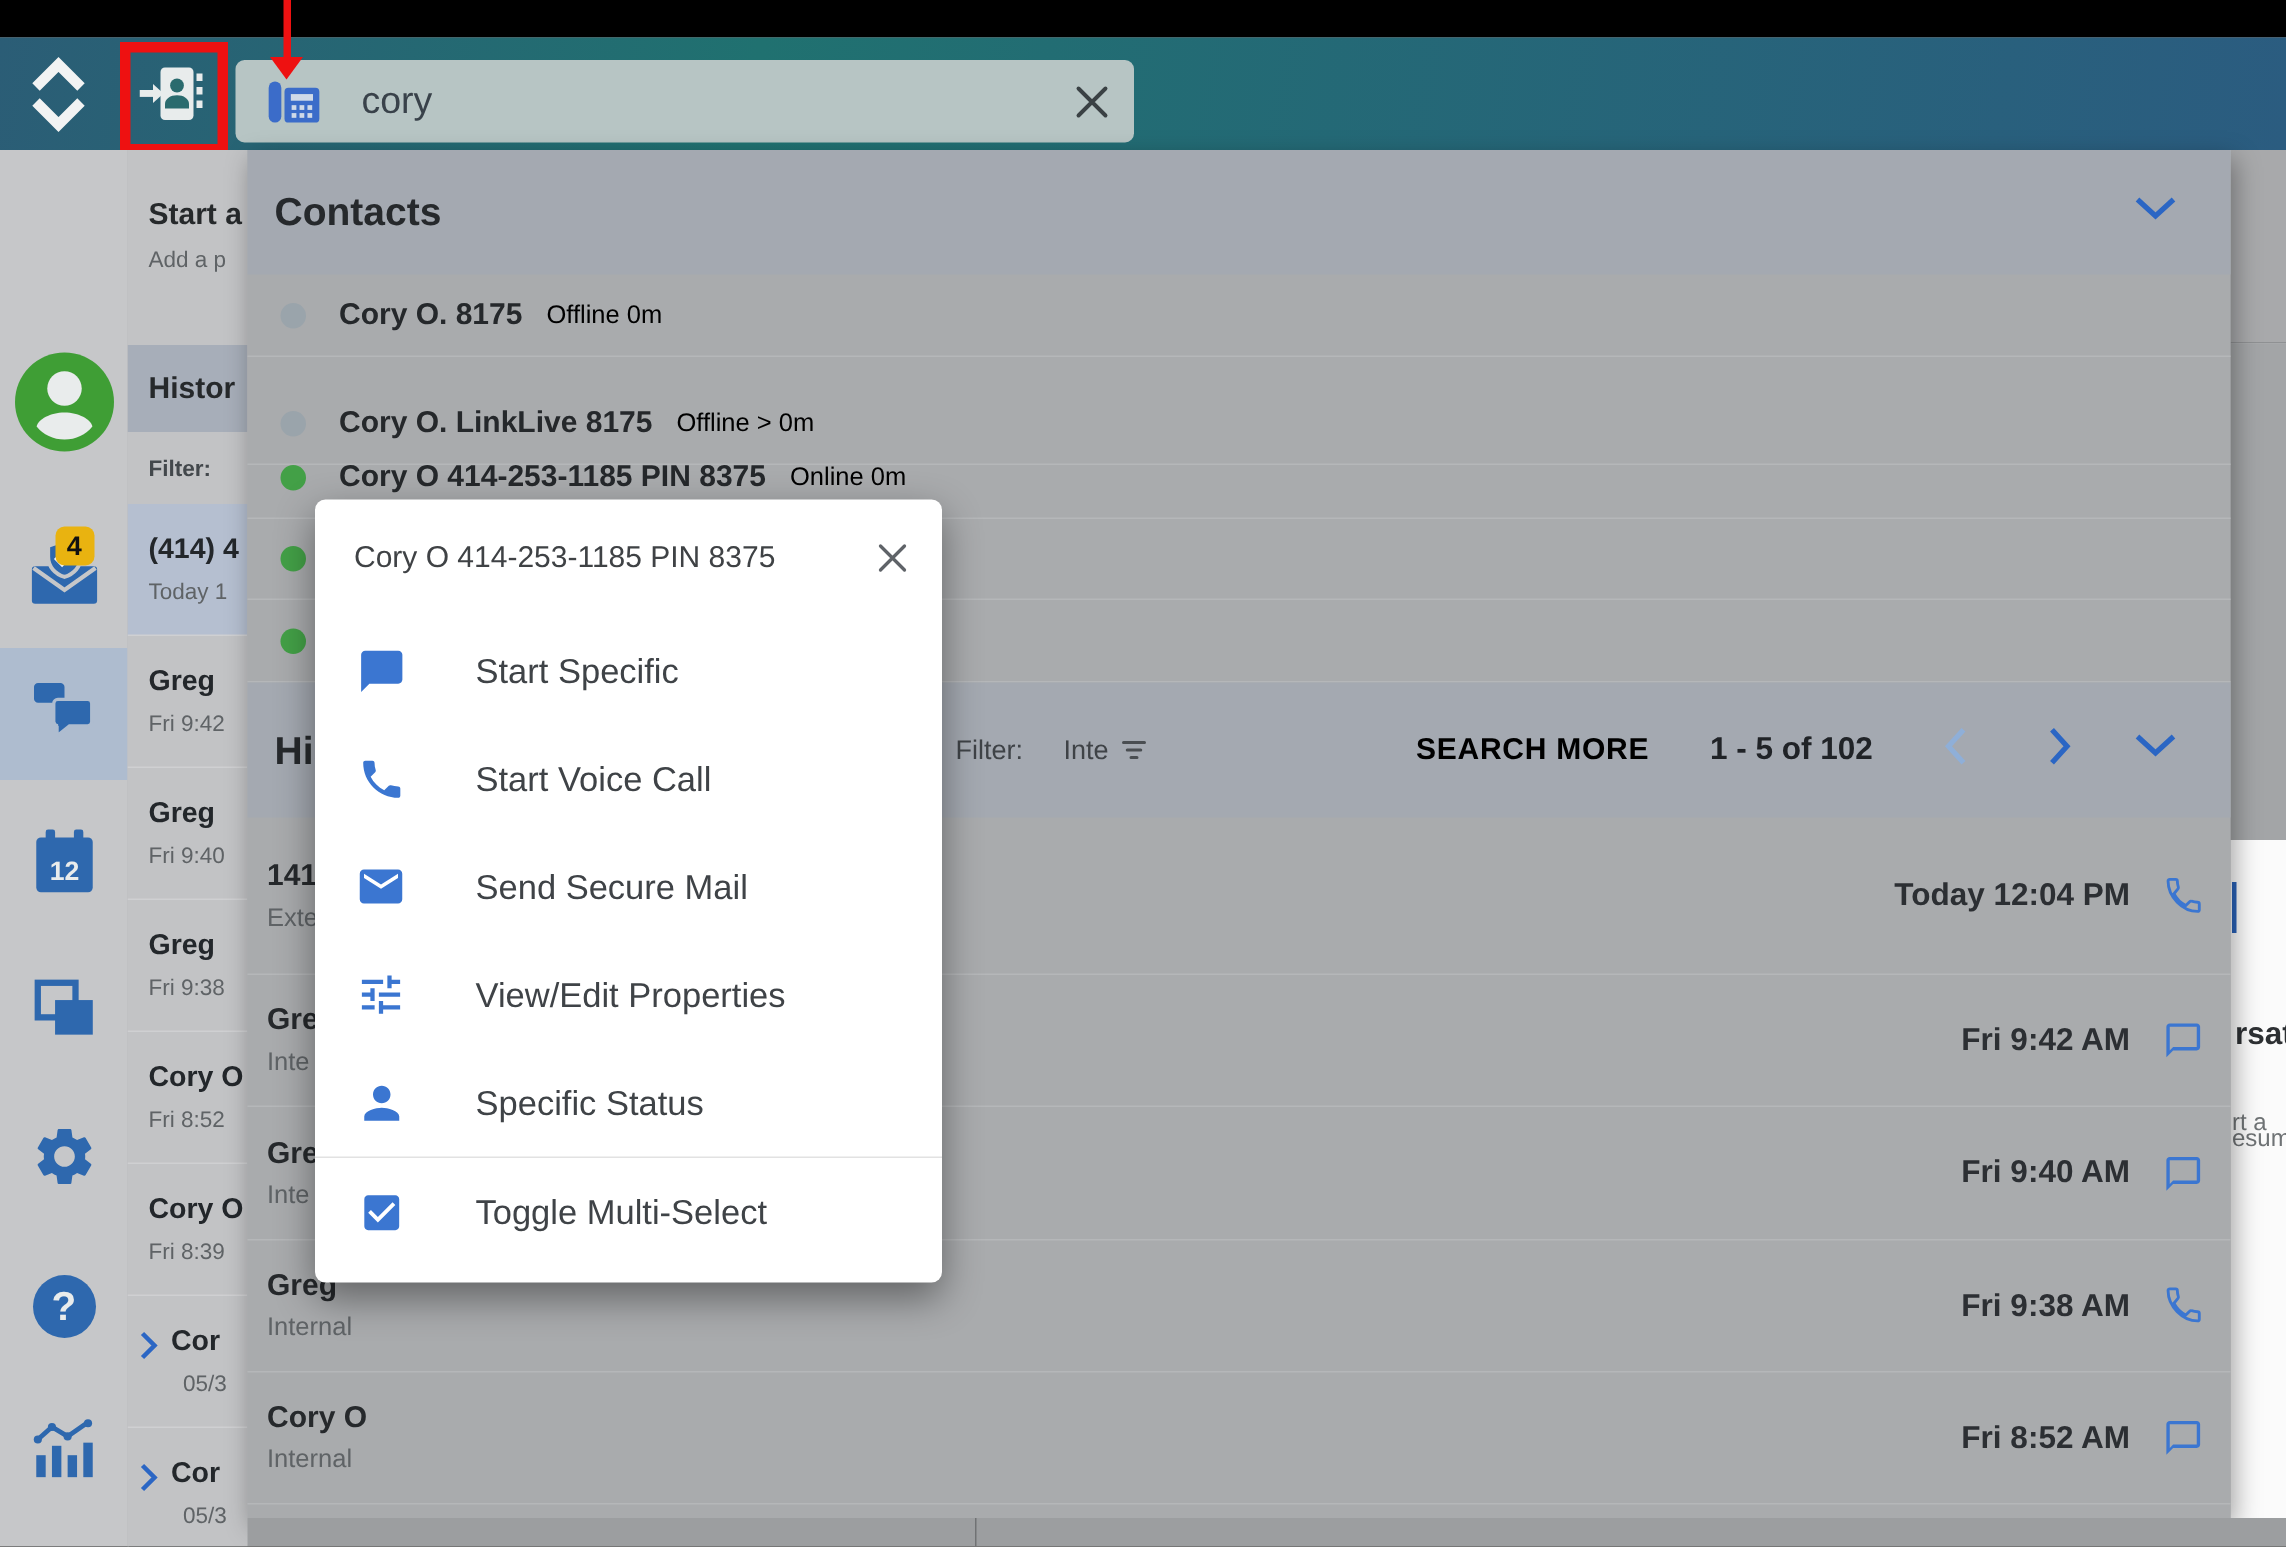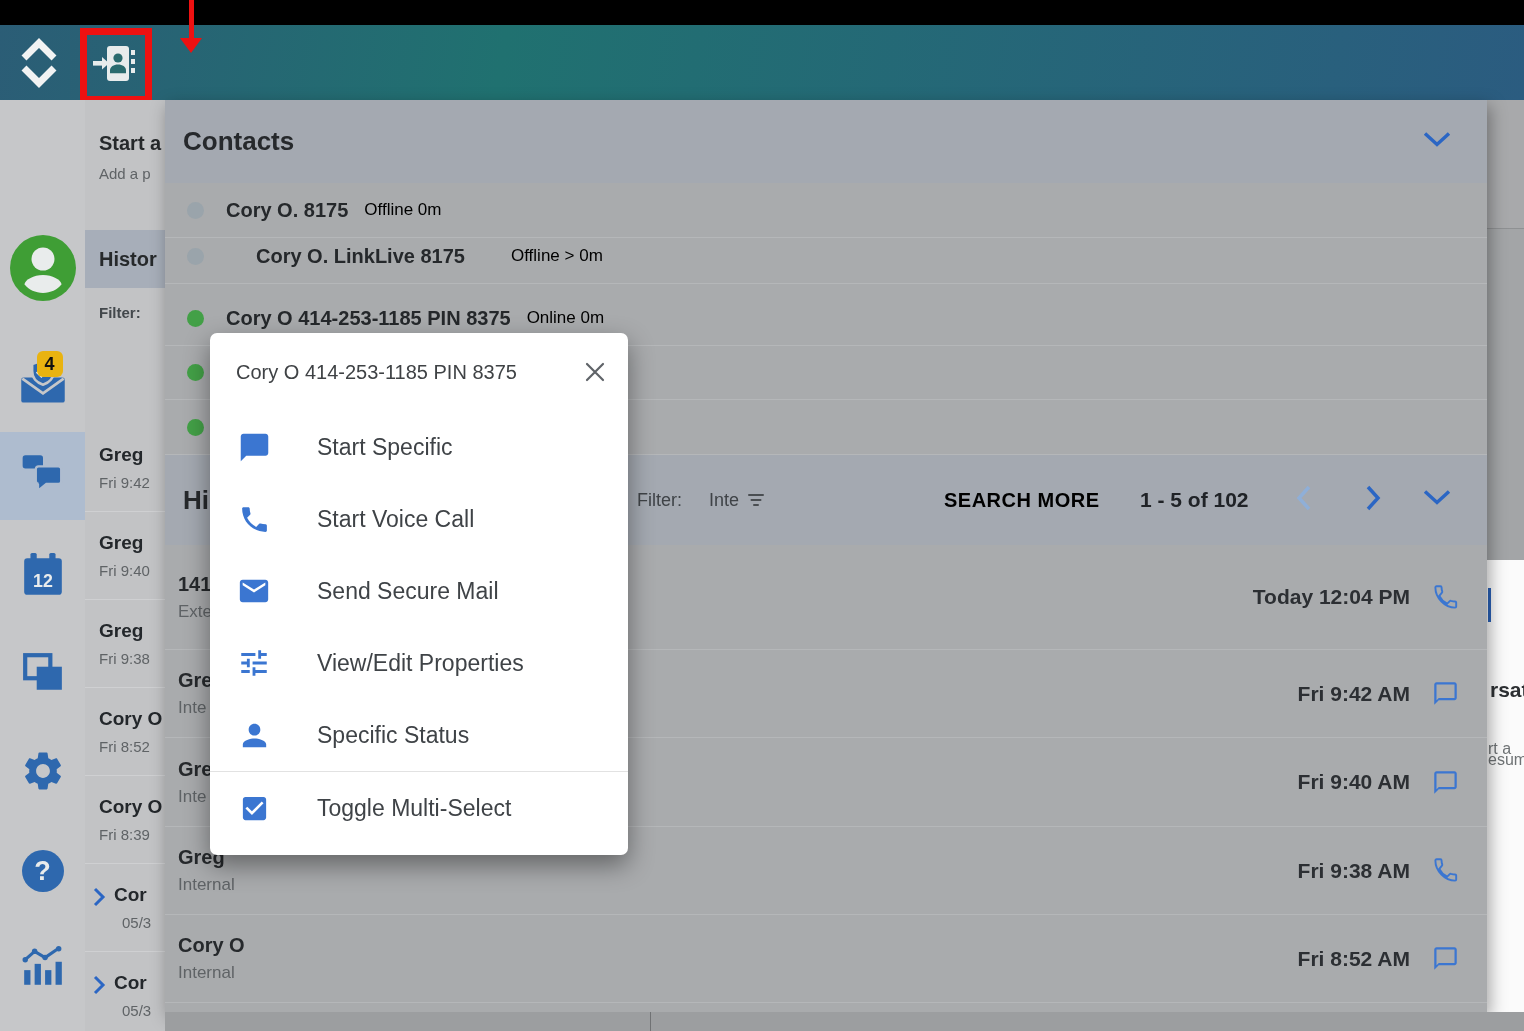--- a/index.html
+++ b/index.html
@@ -64,21 +64,21 @@
   .ct-status{margin-left:16px;font-size:17px;color:#000000;white-space:nowrap;}
   .ov-history-header{top:355px;height:90px;}
   .hh-filter-label{position:absolute;left:472px;font-size:18px;color:#3f4347;}
   .hh-filter-value{position:absolute;left:544px;font-size:18px;color:#3f4347;display:flex;align-items:center;gap:8px;cursor:pointer;}
   .hh-search{position:absolute;left:779px;font-size:20px;font-weight:bold;letter-spacing:.5px;color:#000000;cursor:pointer;}
   .hh-range{position:absolute;left:975px;font-size:21px;font-weight:bold;color:#202327;}
   .hh-prev{position:absolute;left:1130px;top:50%;transform:translateY(-50%);cursor:pointer;}
   .hh-next{position:absolute;left:1200px;top:50%;transform:translateY(-50%);cursor:pointer;}
   .hi-row{position:absolute;left:0;width:1322px;border-bottom:1px solid #b5b7b9;
           display:flex;align-items:center;justify-content:space-between;
-          padding:0 28px 0 13px;box-sizing:border-box;}
+          padding:0 18px 0 13px;box-sizing:border-box;}
   .hi-left .nm{font-size:20px;font-weight:bold;color:#26292c;white-space:nowrap;}
   .hi-left .sb{font-size:17px;color:#5f6366;margin-top:6px;white-space:nowrap;}
   .hi-right{display:flex;align-items:center;gap:22px;}
   .hi-time{font-size:21px;font-weight:bold;color:#2c2f33;white-space:nowrap;}
 
   
   .popup{left:210px;top:333px;width:418px;height:522px;background:#fff;border-radius:7px;
          box-shadow:0 10px 26px rgba(0,0,0,.42);}
   .pp-header{position:absolute;left:0;top:0;width:418px;height:78px;display:flex;align-items:center;}
   .pp-title{margin-left:26px;font-size:20px;color:#3f4245;white-space:nowrap;}
@@ -127,20 +127,43 @@
         <rect x="38" y="16" width="4" height="5" fill="#e8ecec"></rect>
         <rect x="38" y="25" width="4" height="5" fill="#e8ecec"></rect>
         <circle cx="25" cy="15" r="4.6" fill="#2a6b6e"></circle>
         <path d="M25 21.5c-4.4 0-8 2.3-8 5.8v3h16v-3c0-3.5-3.6-5.8-8-5.8z" fill="#2a6b6e"></path>
         <rect x="0" y="18" width="9" height="4.6" fill="#e8ecec"></rect>
         <path d="M9 14 L16 20.3 L9 26.6 z" fill="#e8ecec"></path>
       </svg>
     </span>
   </div>
 
+  <div class="abs search-pill">
+    <span style="margin-left:20px;display:flex;">
+      <svg width="38" height="36" viewBox="0 0 36 34">
+        <rect x="2" y="4" width="8" height="26" rx="4" fill="#3b6cc9"></rect>
+        <rect x="12" y="8" width="22" height="22" rx="2.5" fill="#3b6cc9"></rect>
+        <rect x="16" y="12" width="14" height="4.2" fill="#cfd9e8"></rect>
+        <g fill="#cfd9e8">
+          <rect x="16.5" y="19" width="3" height="3"></rect>
+            <rect x="21.5" y="19" width="3" height="3"></rect>
+            <rect x="26.5" y="19" width="3" height="3"></rect>
+          <rect x="16.5" y="24" width="3" height="3"></rect>
+            <rect x="21.5" y="24" width="3" height="3"></rect>
+            <rect x="26.5" y="24" width="3" height="3"></rect>
+        </g>
+      </svg>
+    </span>
+    <span class="search-text">cory</span>
+    <span class="search-clear">
+      <svg width="24" height="24" viewBox="0 0 24 24">
+        <path d="M3 3 L21 21 M21 3 L3 21" stroke="#3a4144" stroke-width="2.6" stroke-linecap="round"></path>
+      </svg>
+    </span>
+  </div>
 
   <div class="abs anno-arrow-line"></div>
   <div class="abs anno-arrow-head"></div>
 
   <div class="abs sidebar">
 
     <div class="sb-item" style="top:132px;height:76px;">
       <span>
         <svg width="70" height="70" viewBox="0 0 70 70">
           <circle cx="35" cy="35" r="33" fill="#3f9e35"></circle>
@@ -235,20 +258,24 @@
   </div>
 
   <div class="abs left-panel">
     <div class="lp-start">
       <div class="lp-start-title">Start a</div>
       <div class="lp-start-sub">Add a p</div>
     </div>
     <div class="lp-header">Histor</div>
     <div class="lp-filter">Filter:</div>
 
+    <div class="lp-item lp-sel" style="top:236px;">
+      <div class="nm">(414) 4</div>
+      <div class="sb">Today 1</div>
+    </div>
     <div class="lp-item" style="top:324px;">
       <div class="nm">Greg</div>
       <div class="sb">Fri 9:42</div>
     </div>
     <div class="lp-item" style="top:412px;">
       <div class="nm">Greg</div>
       <div class="sb">Fri 9:40</div>
     </div>
     <div class="lp-item" style="top:500px;">
       <div class="nm">Greg</div>
@@ -305,21 +332,21 @@
             <polyline points="2,2 14,13 26,2" stroke="#2b66c4" stroke-width="3.5" fill="none"></polyline>
           </svg>
       </span>
     </div>
 
     <div class="ct-row" style="top:83px;">
       <span class="dot dot-off"></span>
       <span class="ct-name">Cory O. 8175</span>
       <span class="ct-status">Offline 0m</span>
     </div>
-    <div class="ct-row" style="top:129px;gap:30px;">
+    <div class="ct-row" style="top:155px;">
       <span class="dot dot-off"></span>
       <span class="ct-name">Cory O. LinkLive 8175</span>
       <span class="ct-status">Offline &gt; 0m</span>
     </div>
     <div class="ct-row" style="top:191px;">
       <span class="dot dot-on"></span>
       <span class="ct-name">Cory O 414-253-1185 PIN 8375</span>
       <span class="ct-status">Online 0m</span>
     </div>
     <div class="ct-row" style="top:245px;">

